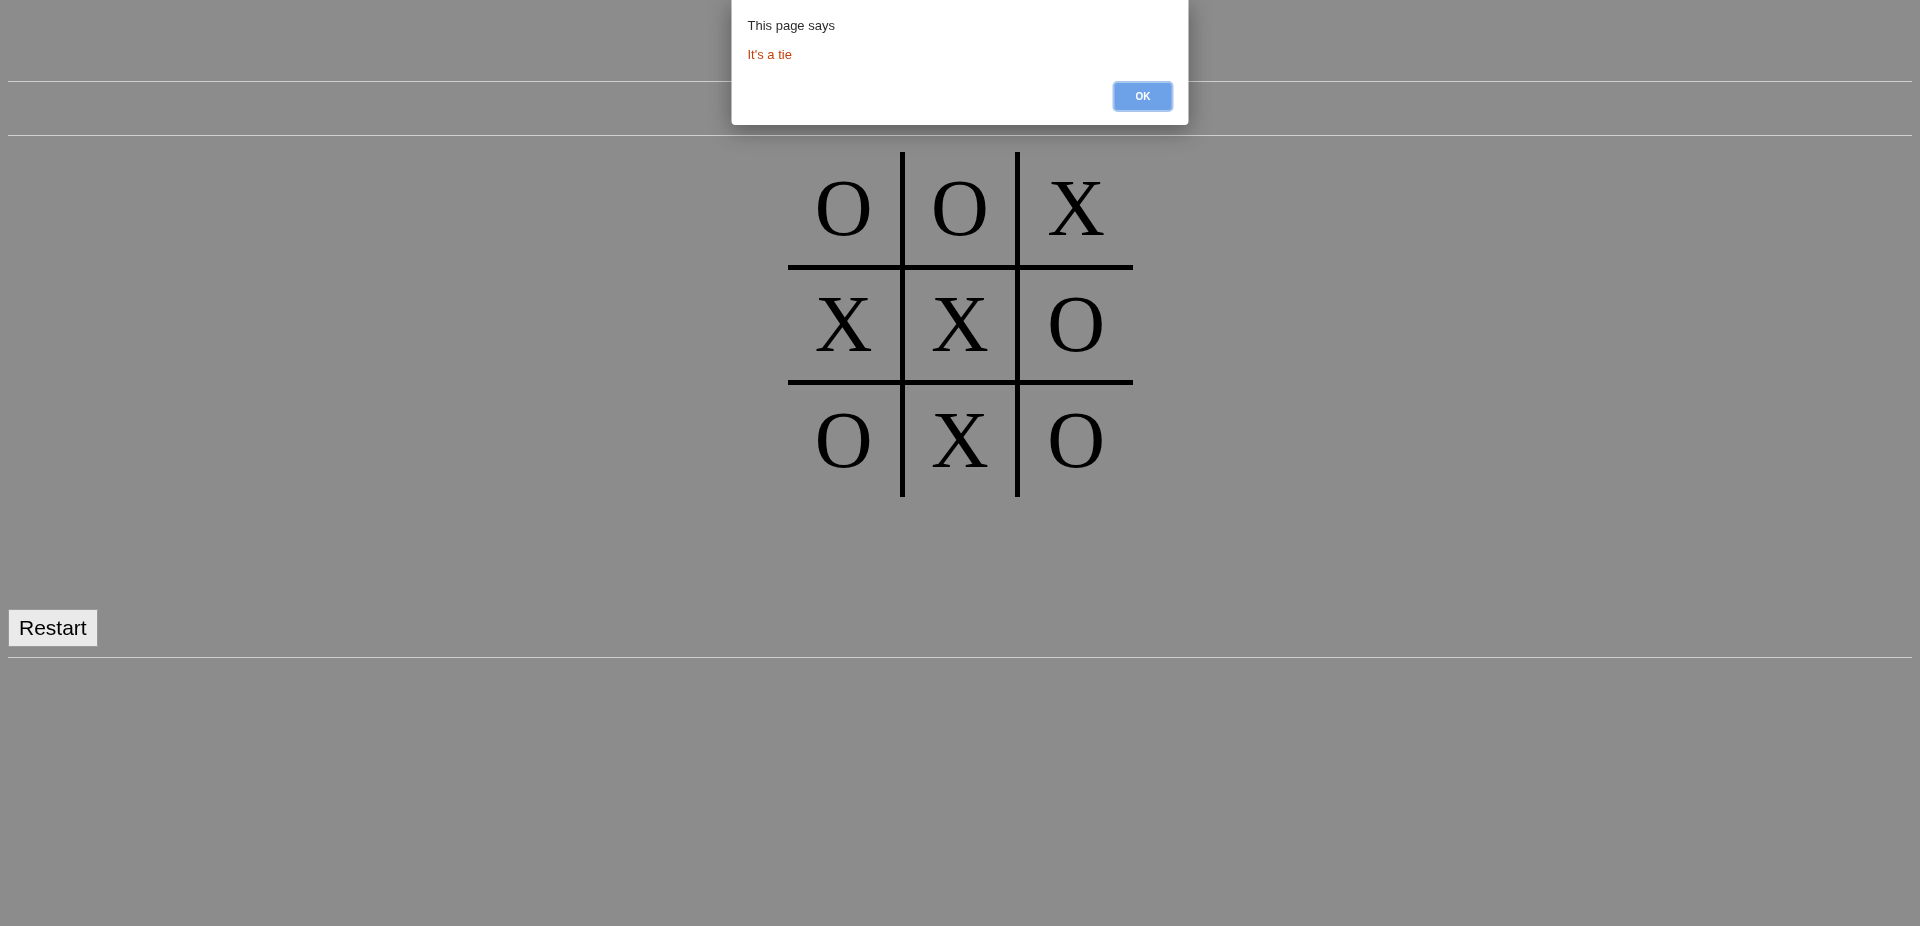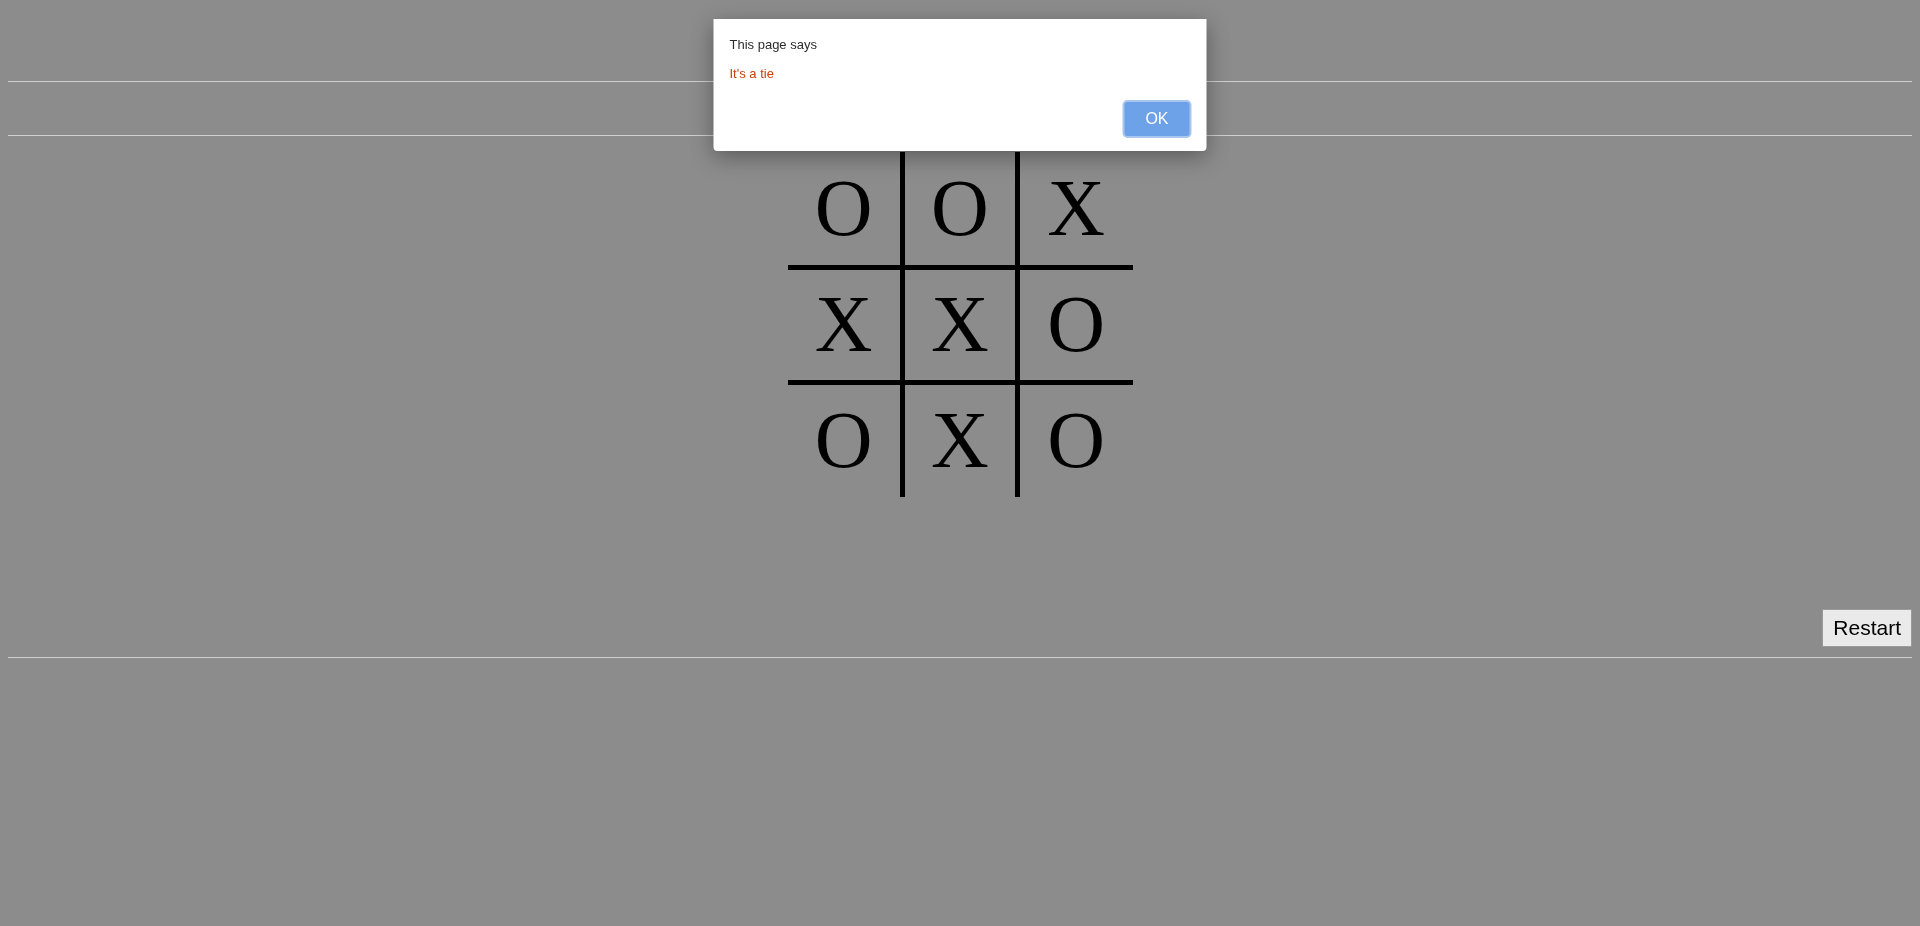--- a/index.html
+++ b/index.html
@@ -50,67 +50,66 @@
     }
     
     table.board tr td:nth-child(1) { border-right: 5px solid #000; }
     table.board tr td:nth-child(2) { border-right: 5px solid #000; }
     table.board tr:nth-child(1) td { border-bottom: 5px solid #000; }
     table.board tr:nth-child(2) td { border-bottom: 5px solid #000; }
 
     .restart-wrap {
       margin-top: 112px;
       display: flex;
-      justify-content: flex-end;
+      justify-content: flex-start;
     }
     button.restart {
       font-family: Arial, Helvetica, sans-serif;
       font-size: 21px;
       padding: 6px 10px;
       background: #eaeaea;
       border: 1px solid #9a9a9a;
       cursor: pointer;
     }
     .gap-2 {
       height: 10px;
     }
 
     
     .dialog {
       position: absolute;
       top: 0;
       left: 50%;
       transform: translateX(-50%);
-      width: 493px;
+      width: 457px;
       background: #ffffff;
       border-radius: 0 0 4px 4px;
       box-shadow: 0 6px 22px rgba(0,0,0,0.35);
       font-family: "Segoe UI", Arial, sans-serif;
       padding: 18px 16px 14px 16px;
-      margin-top: 19px;
     }
     .dialog .title {
       font-size: 13px;
       color: #2c2c2c;
       margin-bottom: 14px;
     }
     .dialog .message {
       font-size: 13px;
       color: #c2410c;
       margin-bottom: 20px;
     }
     .dialog .actions {
       display: flex;
       justify-content: flex-end;
     }
     .dialog .ok {
       background: #6ea2e8;
       color: #ffffff;
-      font-size: 16px;
-      font-weight: 400;
+      font-size: 10px;
+      font-weight: 700;
       border: none;
       border-radius: 4px;
       padding: 9px 22px;
       cursor: pointer;
       outline: 2px solid #a9c6ef;
       outline-offset: -1px;
     }
   </style>
 </head>
 <body>

